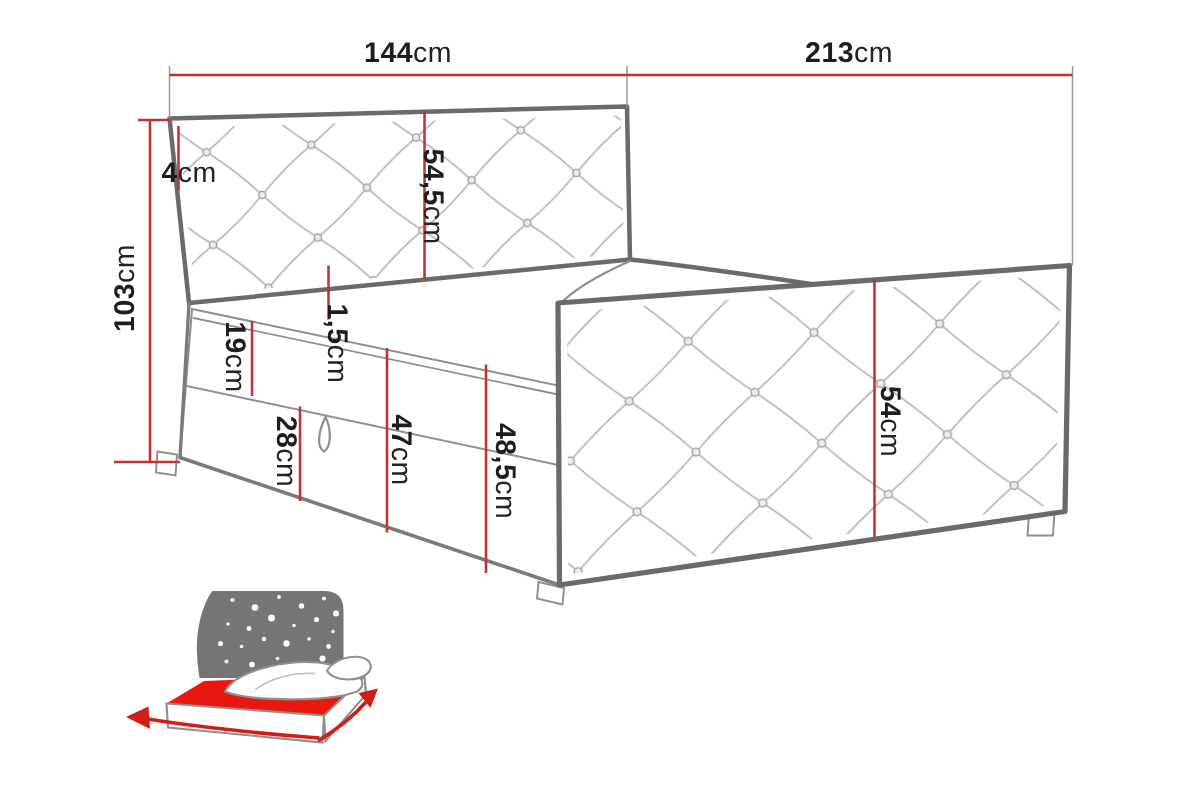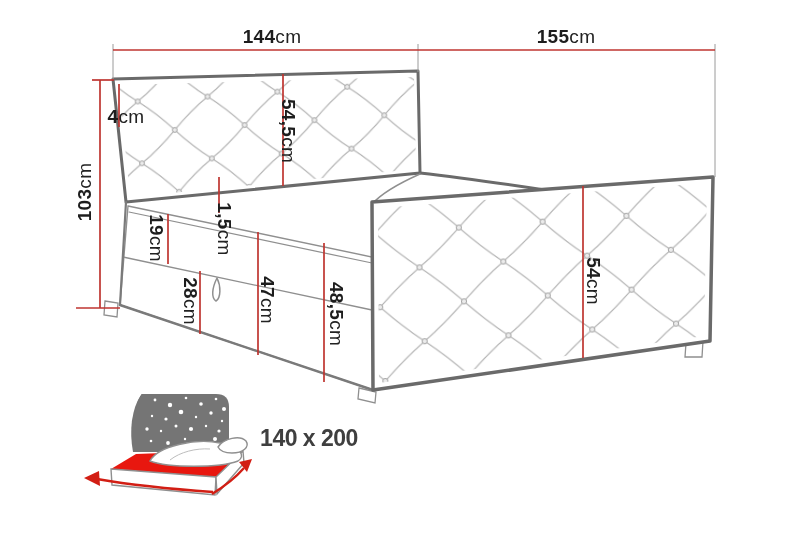--- a/index.html
+++ b/index.html
@@ -144,35 +144,34 @@
       </g>
       <g>
         <path d="M212,494 C225,486 237,476 244,468" fill="none" stroke="#d21e14" stroke-width="2.4"></path>
         <path d="M252,459 L239,462 L247,472 Z" fill="#d21e14"></path>
       </g>
     </g>
   </svg>
 
   <div class="dim" style="left:272px;top:36px"><b>144</b><span>cm</span></div>
 
-  <div class="dim" style="left:566px;top:36px"><b>155</b><span>cm</span></div>
+  <div class="dim" style="left:566px;top:36px"><b>213</b><span>cm</span></div>
 
   <div class="dim rm90" style="left:84px;top:192px"><b>103</b><span>cm</span></div>
 
   <div class="dim" style="left:126px;top:116px"><b>4</b><span>cm</span></div>
 
   <div class="dim r90" style="left:288px;top:131px"><b>54,5</b><span>cm</span></div>
 
   <div class="dim r90" style="left:224px;top:229px"><b>1,5</b><span>cm</span></div>
 
   <div class="dim r90" style="left:156px;top:238px"><b>19</b><span>cm</span></div>
 
   <div class="dim r90" style="left:190px;top:301px"><b>28</b><span>cm</span></div>
 
   <div class="dim r90" style="left:267px;top:300px"><b>47</b><span>cm</span></div>
 
   <div class="dim r90" style="left:336px;top:314px"><b>48,5</b><span>cm</span></div>
 
   <div class="dim r90" style="left:593px;top:281px"><b>54</b><span>cm</span></div>
 
-  <div class="size-badge" style="left:309px;top:438px">140 x 200</div>
 
 </div>
 
 </body></html>

